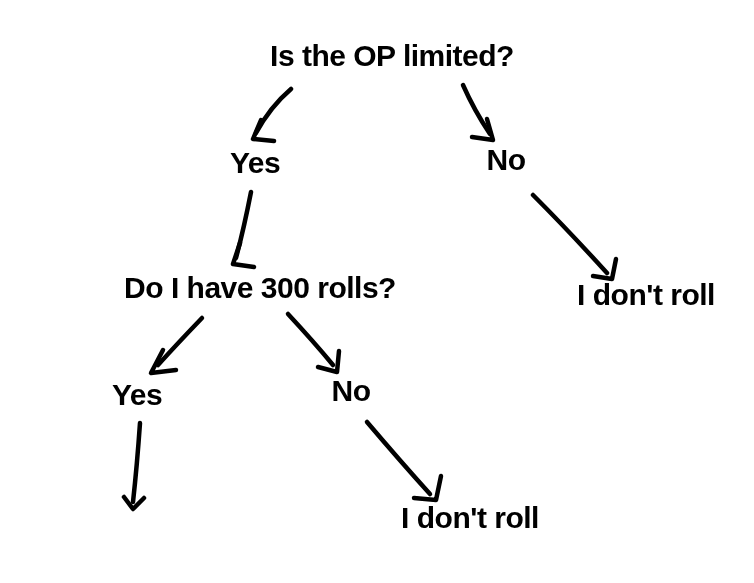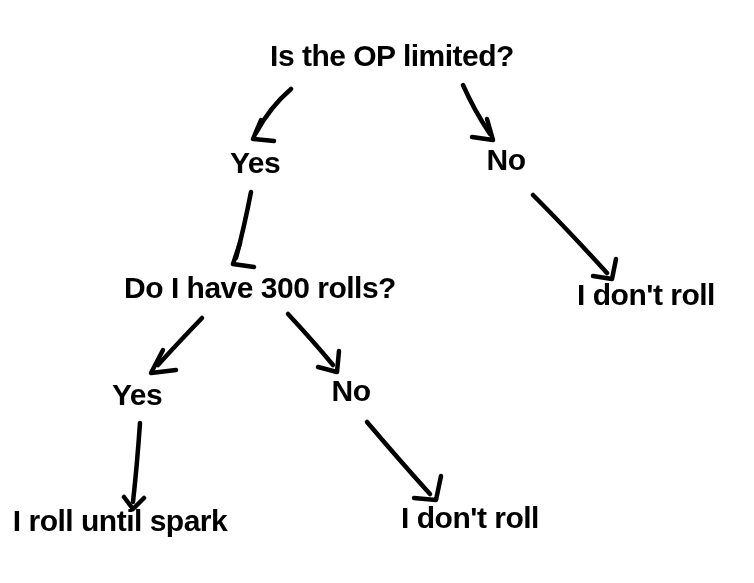--- a/index.html
+++ b/index.html
@@ -96,17 +96,16 @@
   <div class="node n-l1-no">No</div>
 
   <div class="node n-q2">Do I have 300 rolls?</div>
 
   <div class="node n-out-right">I don't roll</div>
 
   <div class="node n-l2-yes">Yes</div>
 
   <div class="node n-l2-no">No</div>
 
-  <div class="node n-out-spark">I roll until spark</div>
 
   <div class="node n-out-bottom">I don't roll</div>
 
 </div>
 
 </body></html>

